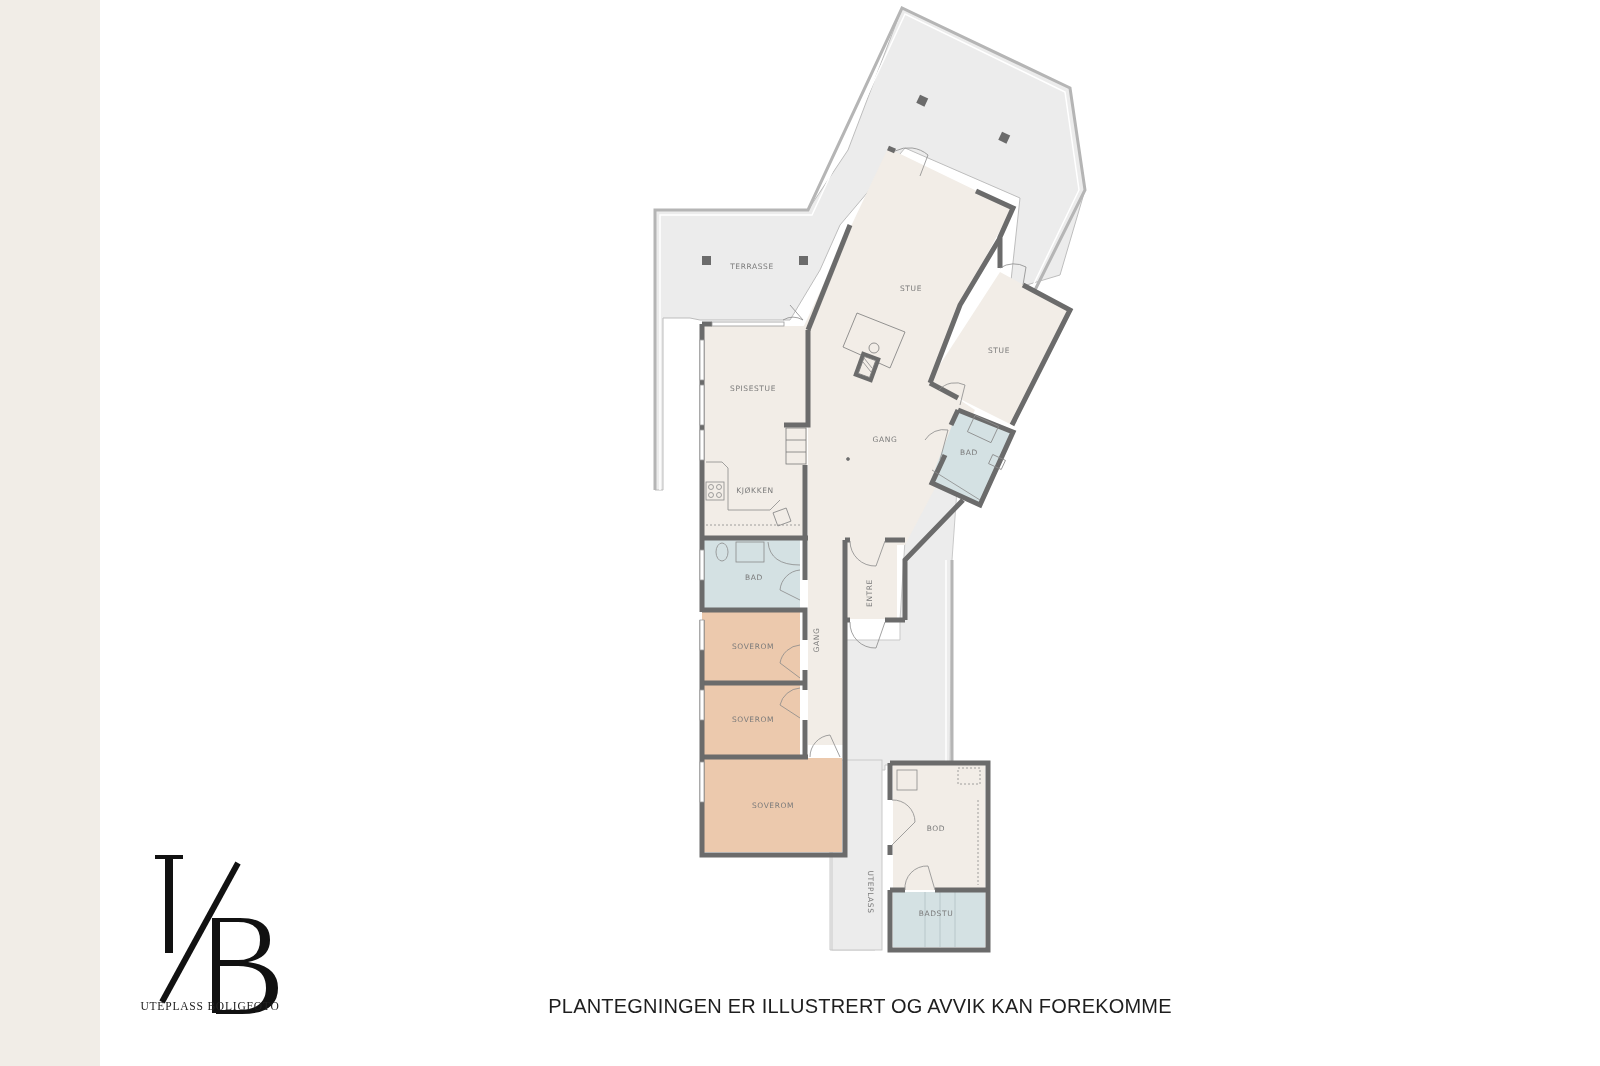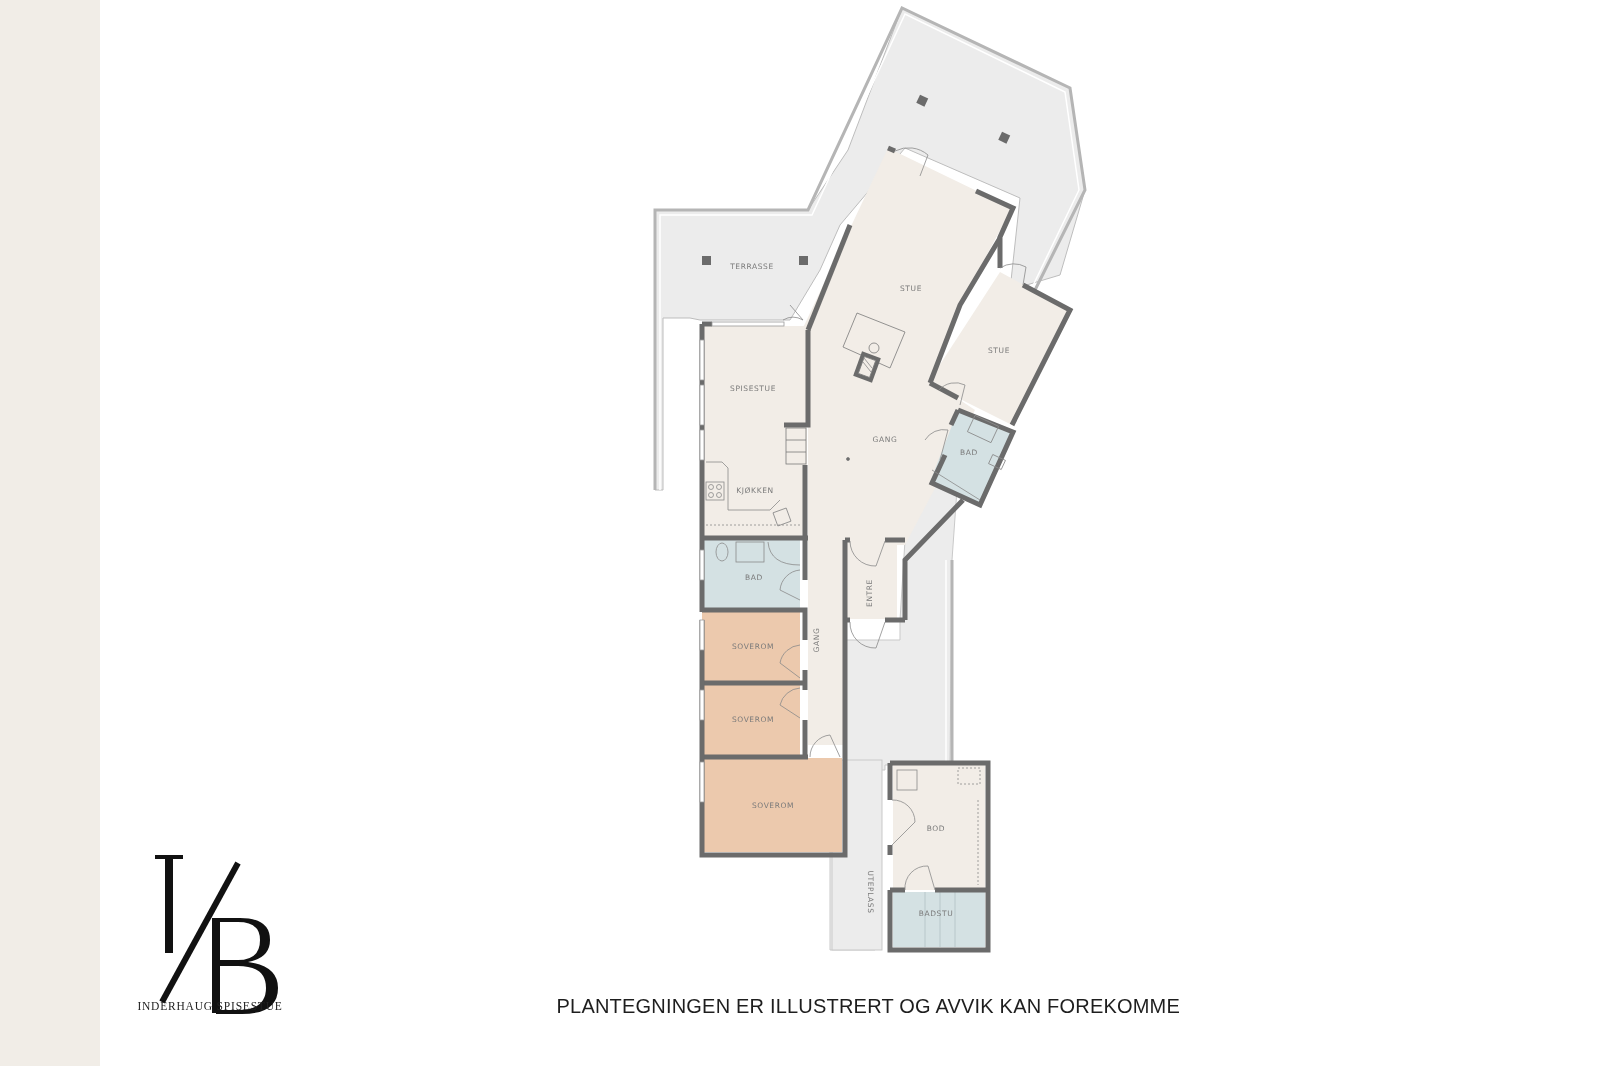--- a/index.html
+++ b/index.html
@@ -4,21 +4,21 @@
 <style>
   html, body { margin:0; padding:0; }
   body { width:1600px; height:1066px; background:#ffffff; position:relative; overflow:hidden;
          font-family:"Liberation Sans", sans-serif; }
   .left-band { position:absolute; left:0; top:0; width:100px; height:1066px; background:#f1ede7; }
   .plan { position:absolute; left:0; top:0; width:1600px; height:1066px; }
   .room-label { font-family:"DejaVu Sans", sans-serif; font-size:7.5px; fill:#7a7a7a; letter-spacing:0.6px; }
   .logo { position:absolute; left:120px; top:830px; width:180px; height:190px; }
   .logo-text { position:absolute; left:115px; top:1000px; width:190px; text-align:center;
                font-family:"Liberation Serif", serif; font-size:11.5px; letter-spacing:0.8px; color:#222; }
-  .disclaimer { position:absolute; left:540px; top:995px; width:640px; text-align:right;
+  .disclaimer { position:absolute; left:540px; top:995px; width:640px; text-align:center;
                 font-family:"Liberation Sans", sans-serif; font-size:20px; color:#1e1e1e; letter-spacing:0.2px; }
 </style>
 </head>
 <body>
 
 <div class="left-band"></div>
 
 <svg class="plan" viewBox="0 0 1600 1066">
 
   <g>
@@ -194,15 +194,15 @@
   <rect x="45" y="28" width="8" height="95" fill="#111"></rect>
   <rect x="35" y="25" width="28" height="4" fill="#111"></rect>
 
   <line x1="42" y1="172" x2="118" y2="33" stroke="#111" stroke-width="6"></line>
 
   <g fill="#111">
     <rect x="92" y="88" width="8" height="95"></rect>
     <path d="M 96,88 L 120,88 Q 150,88 150,110 Q 150,128 128,132 Q 158,136 158,158 Q 158,184 122,184 L 96,184 L 96,180 L 118,180 Q 146,180 146,158 Q 146,136 118,136 L 96,136 L 96,130 L 118,130 Q 140,130 140,110 Q 140,92 118,92 L 96,92 Z"></path>
   </g>
 </svg>
-<div class="logo-text">INDERHAUG SPISESTUE</div>
+<div class="logo-text">UTEPLASS BOLIGFOTO</div>
 
 <div class="disclaimer">PLANTEGNINGEN ER ILLUSTRERT OG AVVIK KAN FOREKOMME</div>
 
 </body></html>

